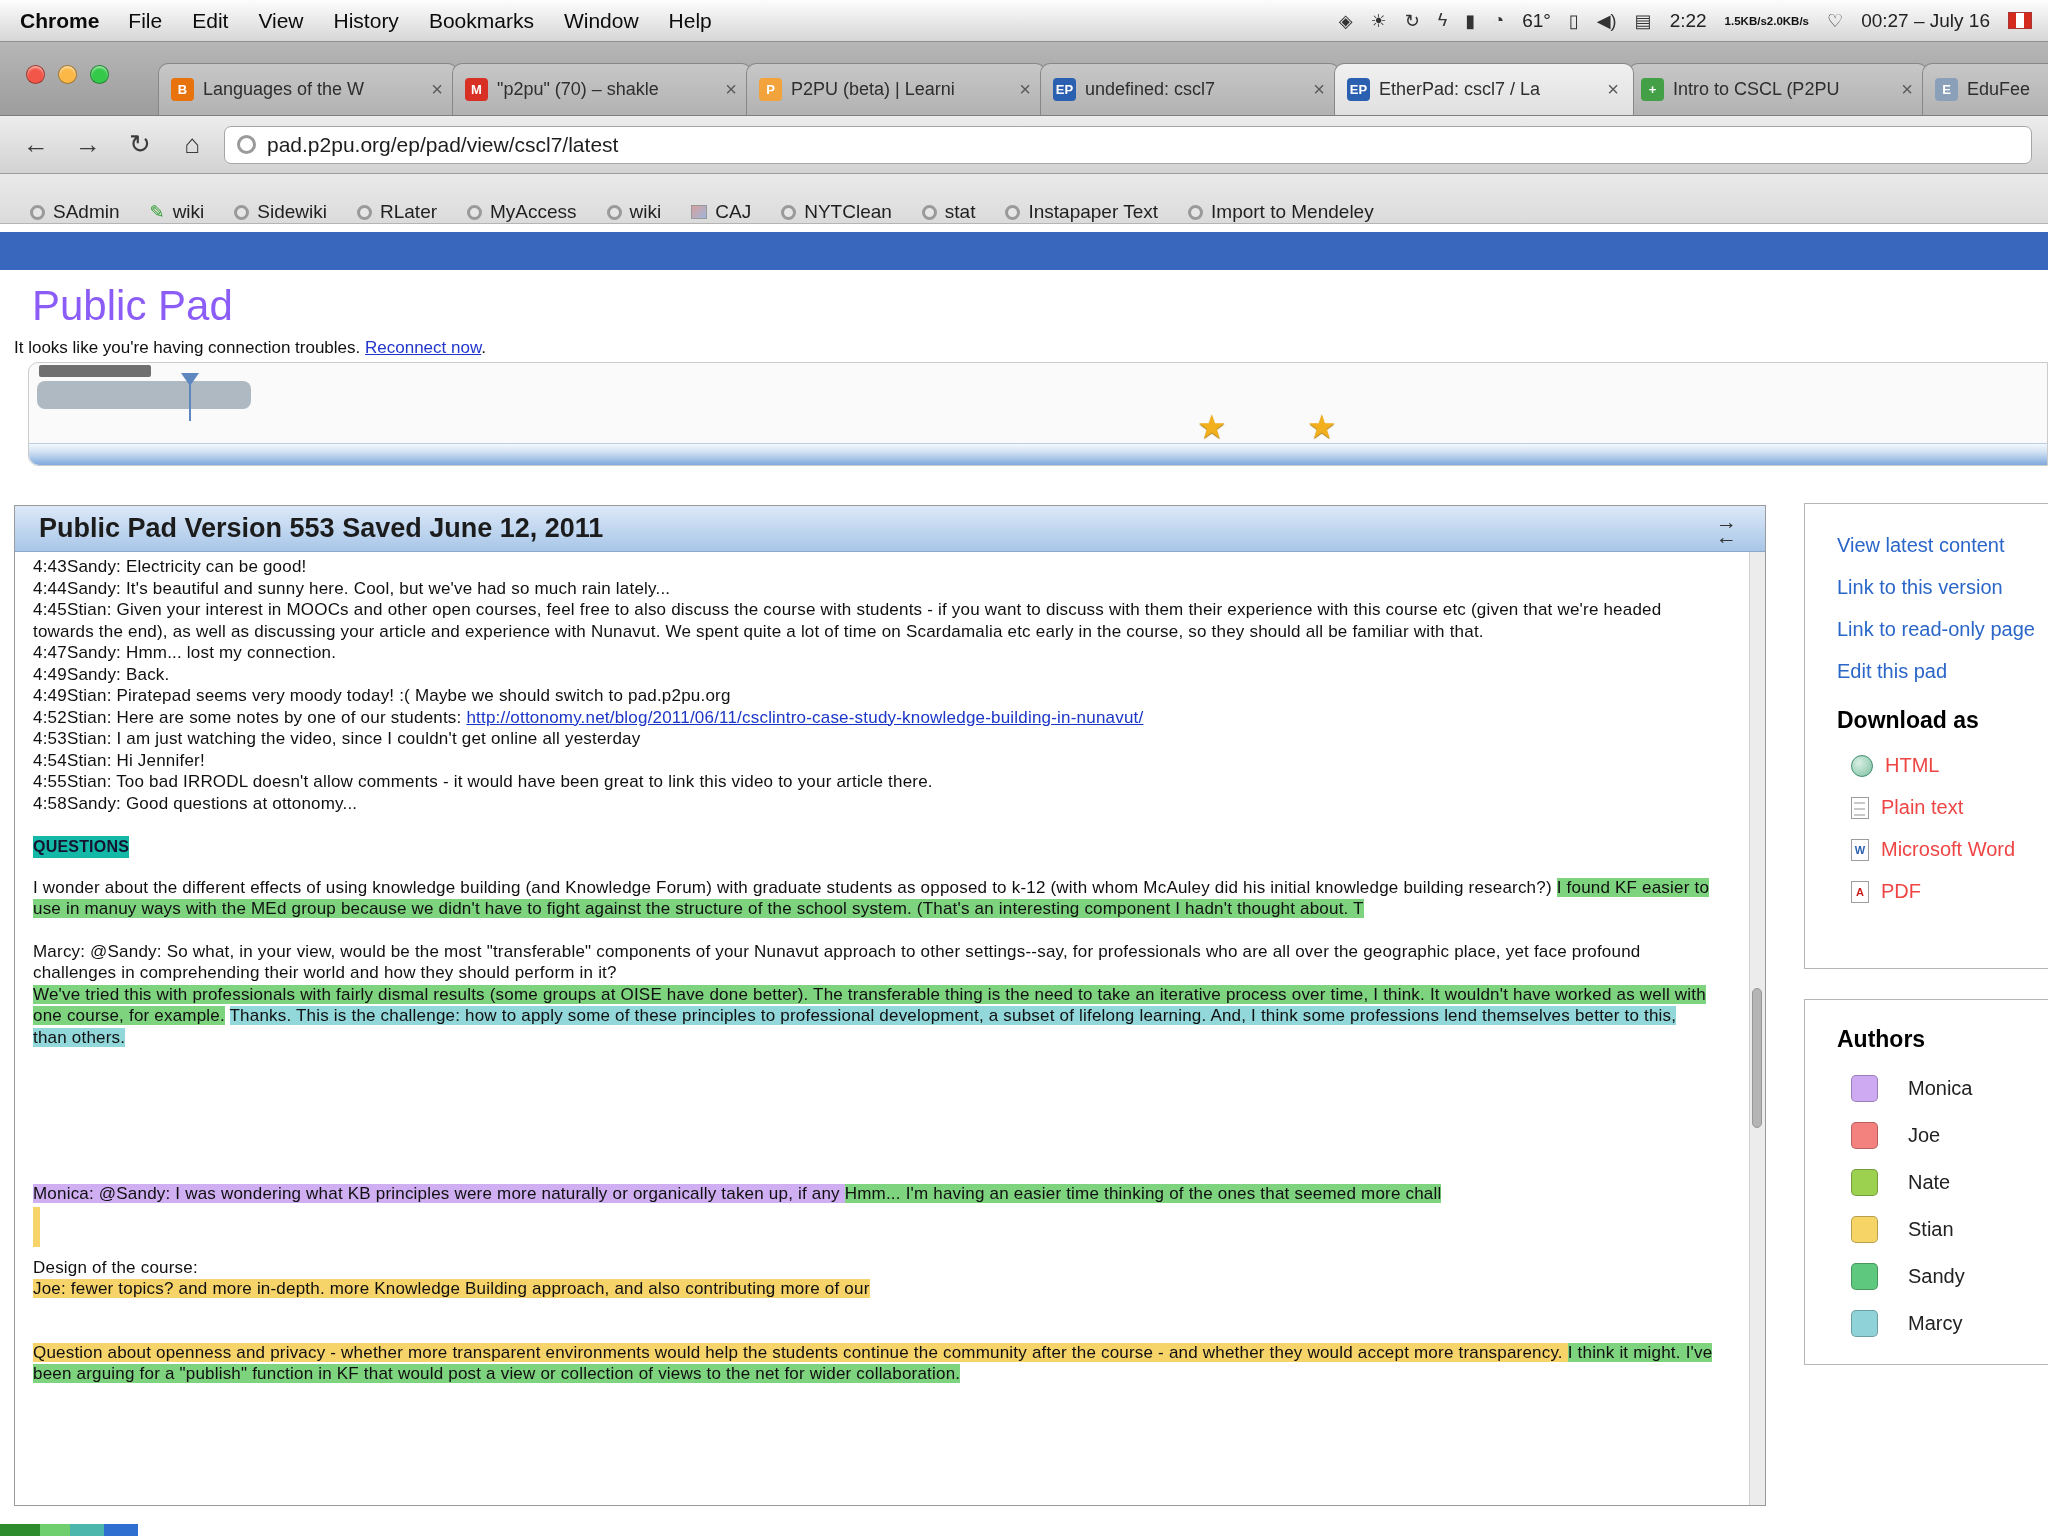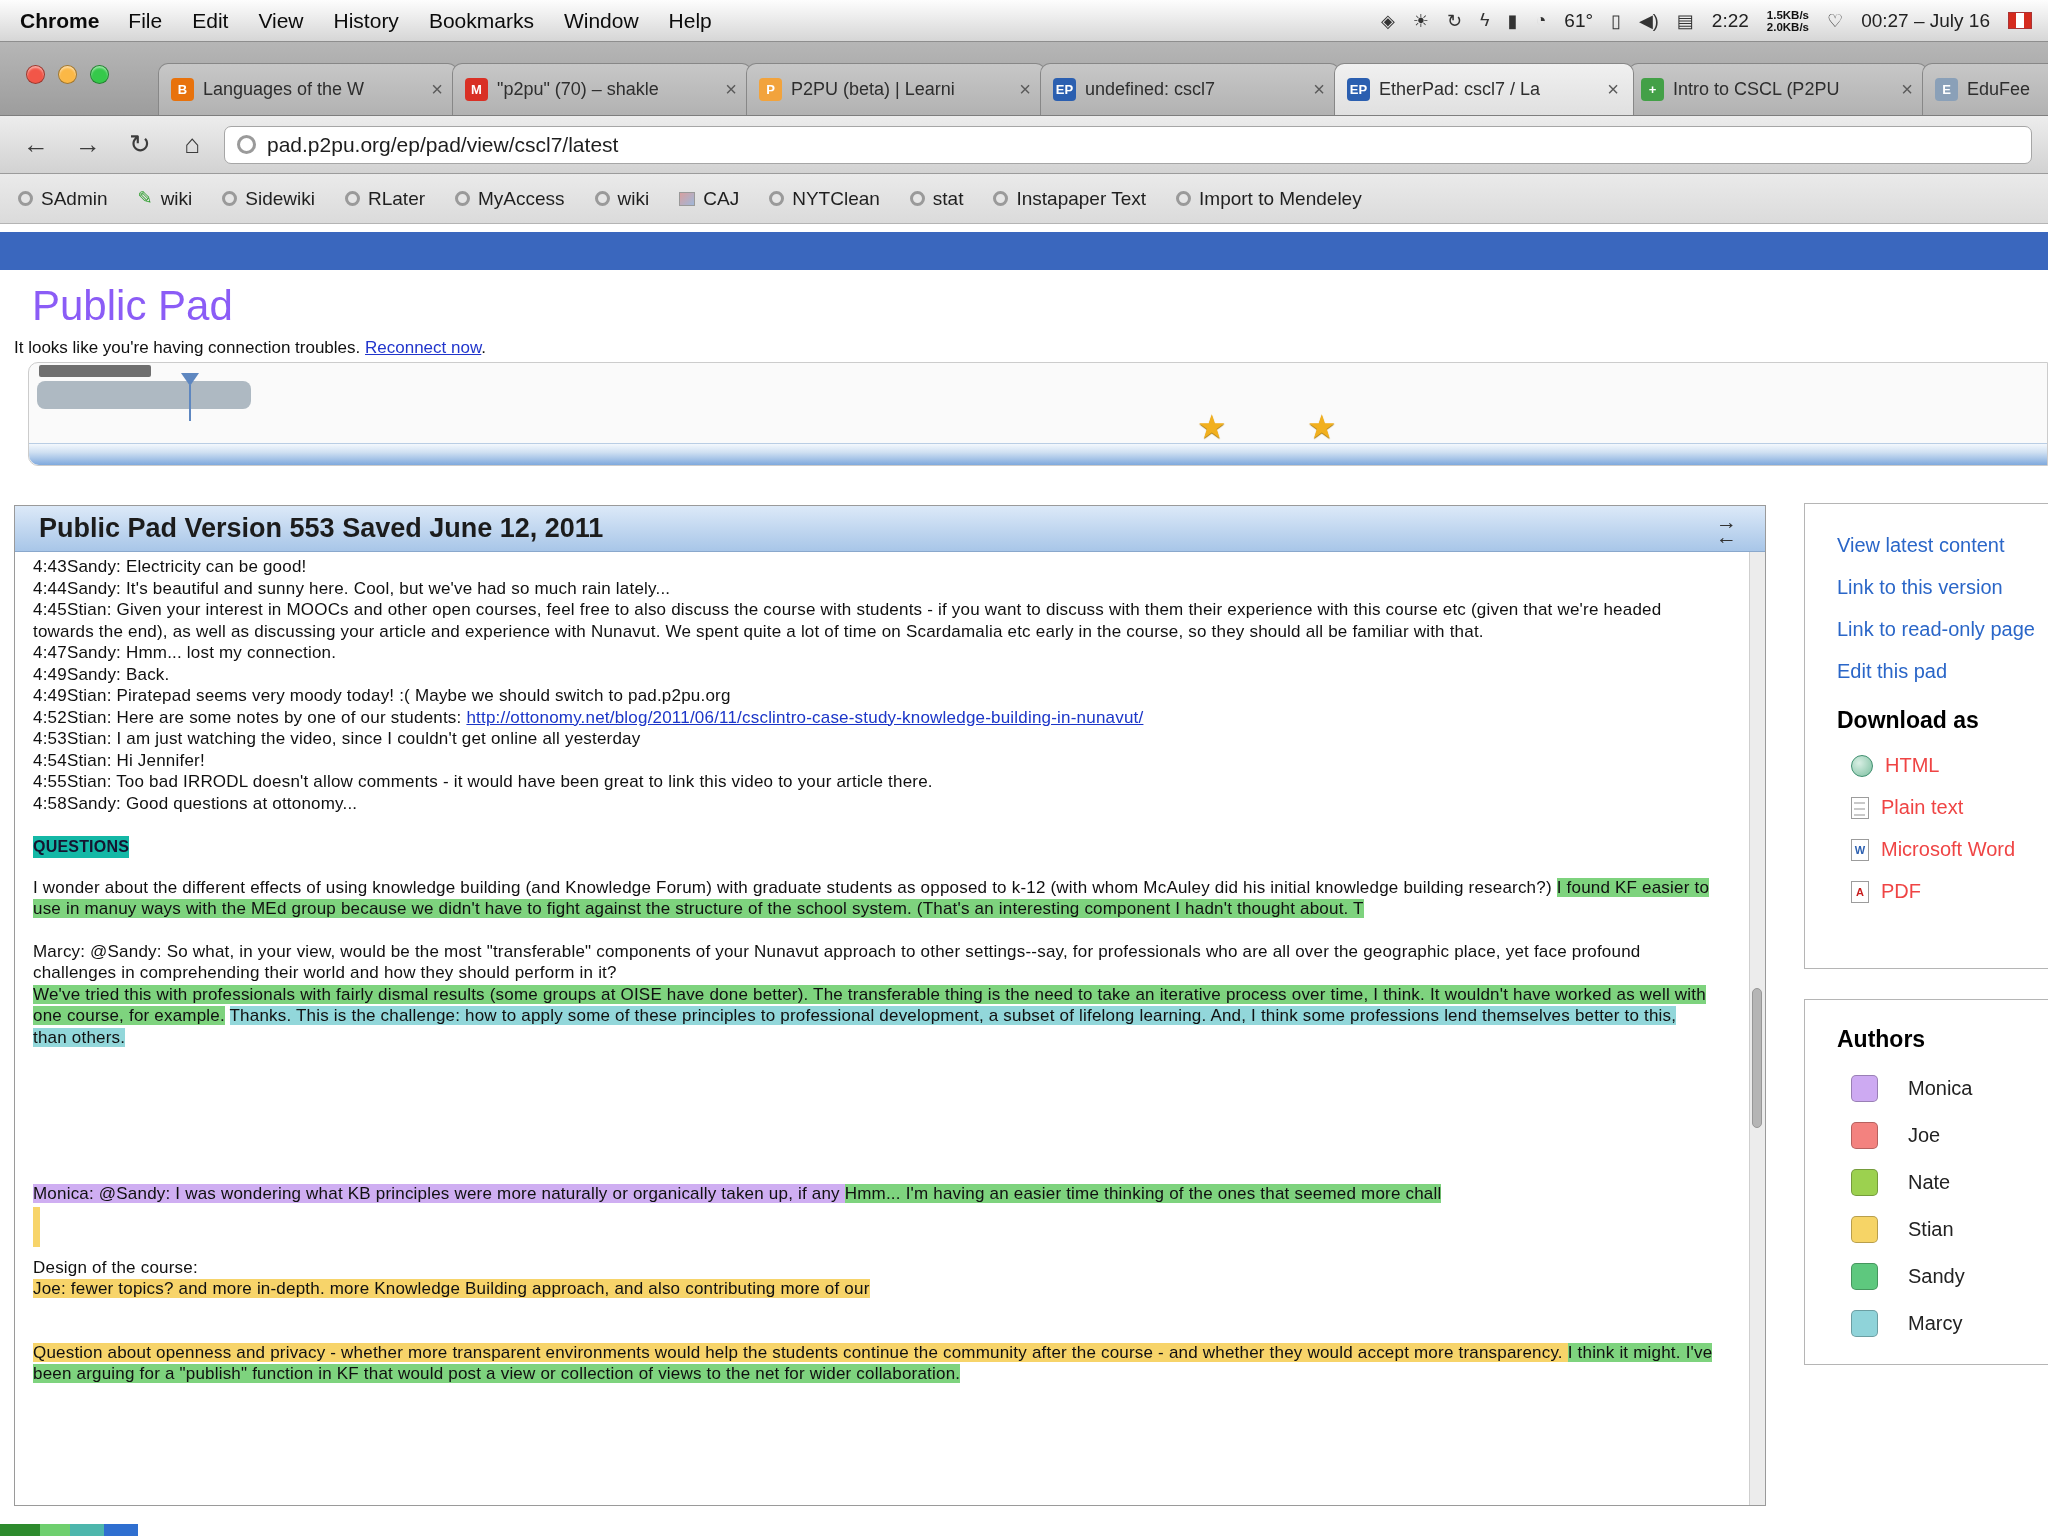--- a/index.html
+++ b/index.html
@@ -7,21 +7,21 @@
     font-family:"Liberation Sans",sans-serif;position:relative}
 
   
   .menubar{position:absolute;top:0;left:0;width:2048px;height:42px;
     background:linear-gradient(#fdfdfd,#d6d6d6);border-bottom:1px solid #8e8e8e;
     display:flex;align-items:center;padding:0 16px;font-size:21px;color:#0b0b0b}
   .menubar .app{font-weight:bold;padding:0 14px 0 4px}
   .menu-item{padding:0 15px;white-space:nowrap}
   .menu-status{margin-left:auto;display:flex;align-items:center;gap:18px;font-size:19px;color:#222}
   .menu-status .glyph{font-size:18px;color:#333}
-  .netblock{display:flex;flex-direction:column;line-height:12px;font-size:11.5px;font-weight:bold;color:#111}
+  .netblock{display:flex;flex-direction:row;line-height:12px;font-size:11.5px;font-weight:bold;color:#111}
   .flag{width:24px;height:17px;border:1px solid #a33;
     background:linear-gradient(to right,#d52b1e 0 30%,#fff 30% 70%,#d52b1e 70% 100%)}
 
   
   .tabstrip{position:absolute;top:42px;left:0;width:2048px;height:74px;
     background:linear-gradient(#b6b6b6,#9d9d9d);border-bottom:1px solid #7e7e7e}
   .traffic{position:absolute;top:23px;left:26px;display:flex;gap:13px}
   .light{width:19px;height:19px;border-radius:50%;border:1px solid rgba(0,0,0,.35);
     box-shadow:inset 0 2px 2px rgba(255,255,255,.5)}
   .light.red{background:#f25648}.light.yellow{background:#fbb846}.light.green{background:#35c94a}
@@ -43,21 +43,21 @@
     font-size:26px;color:#3c3c3c}
   .omnibox{flex:1;height:38px;background:#fff;border:1px solid #a6a6a6;border-radius:7px;
     display:flex;align-items:center;padding:0 12px;gap:11px}
   .urlicon{width:19px;height:19px;border-radius:50%;border:3px solid #9a9a9a;flex:0 0 auto}
   .omnibox input{border:none;outline:none;flex:1;font-size:21px;color:#1d1d1d;
     font-family:"Liberation Sans",sans-serif;background:transparent}
 
   
   .bookmarksbar{position:absolute;top:174px;left:0;width:2048px;height:50px;
     background:linear-gradient(#eaeaea,#dbdbdb);border-bottom:1px solid #b4b4b4;
-    display:flex;align-items:center;padding:0 18px;gap:30px;font-size:19px;color:#1f1f1f}
+    display:flex;align-items:flex-end;padding:0 30px;gap:30px;font-size:19px;color:#1f1f1f}
   .bookmark{display:flex;align-items:center;gap:8px;white-space:nowrap}
   .bm-globe{width:15px;height:15px;border-radius:50%;border:3px solid #9a9a9a;background:#e6e6e6}
   .bm-pencil{color:#2f9e2f;font-size:18px;line-height:15px}
   .bm-image{width:16px;height:14px;background:linear-gradient(135deg,#d7a0a0,#9fb7d9);border:1px solid #999}
 
   
   .bluebar{position:absolute;top:232px;left:0;width:2048px;height:38px}
   .pagetitle{position:absolute;top:282px;left:32px;font-size:42px;color:#8b5cf6}
   .connnote{position:absolute;top:338px;left:14px;font-size:17px;color:#101010}
   .connnote a{color:#2135cc;text-decoration:underline}

